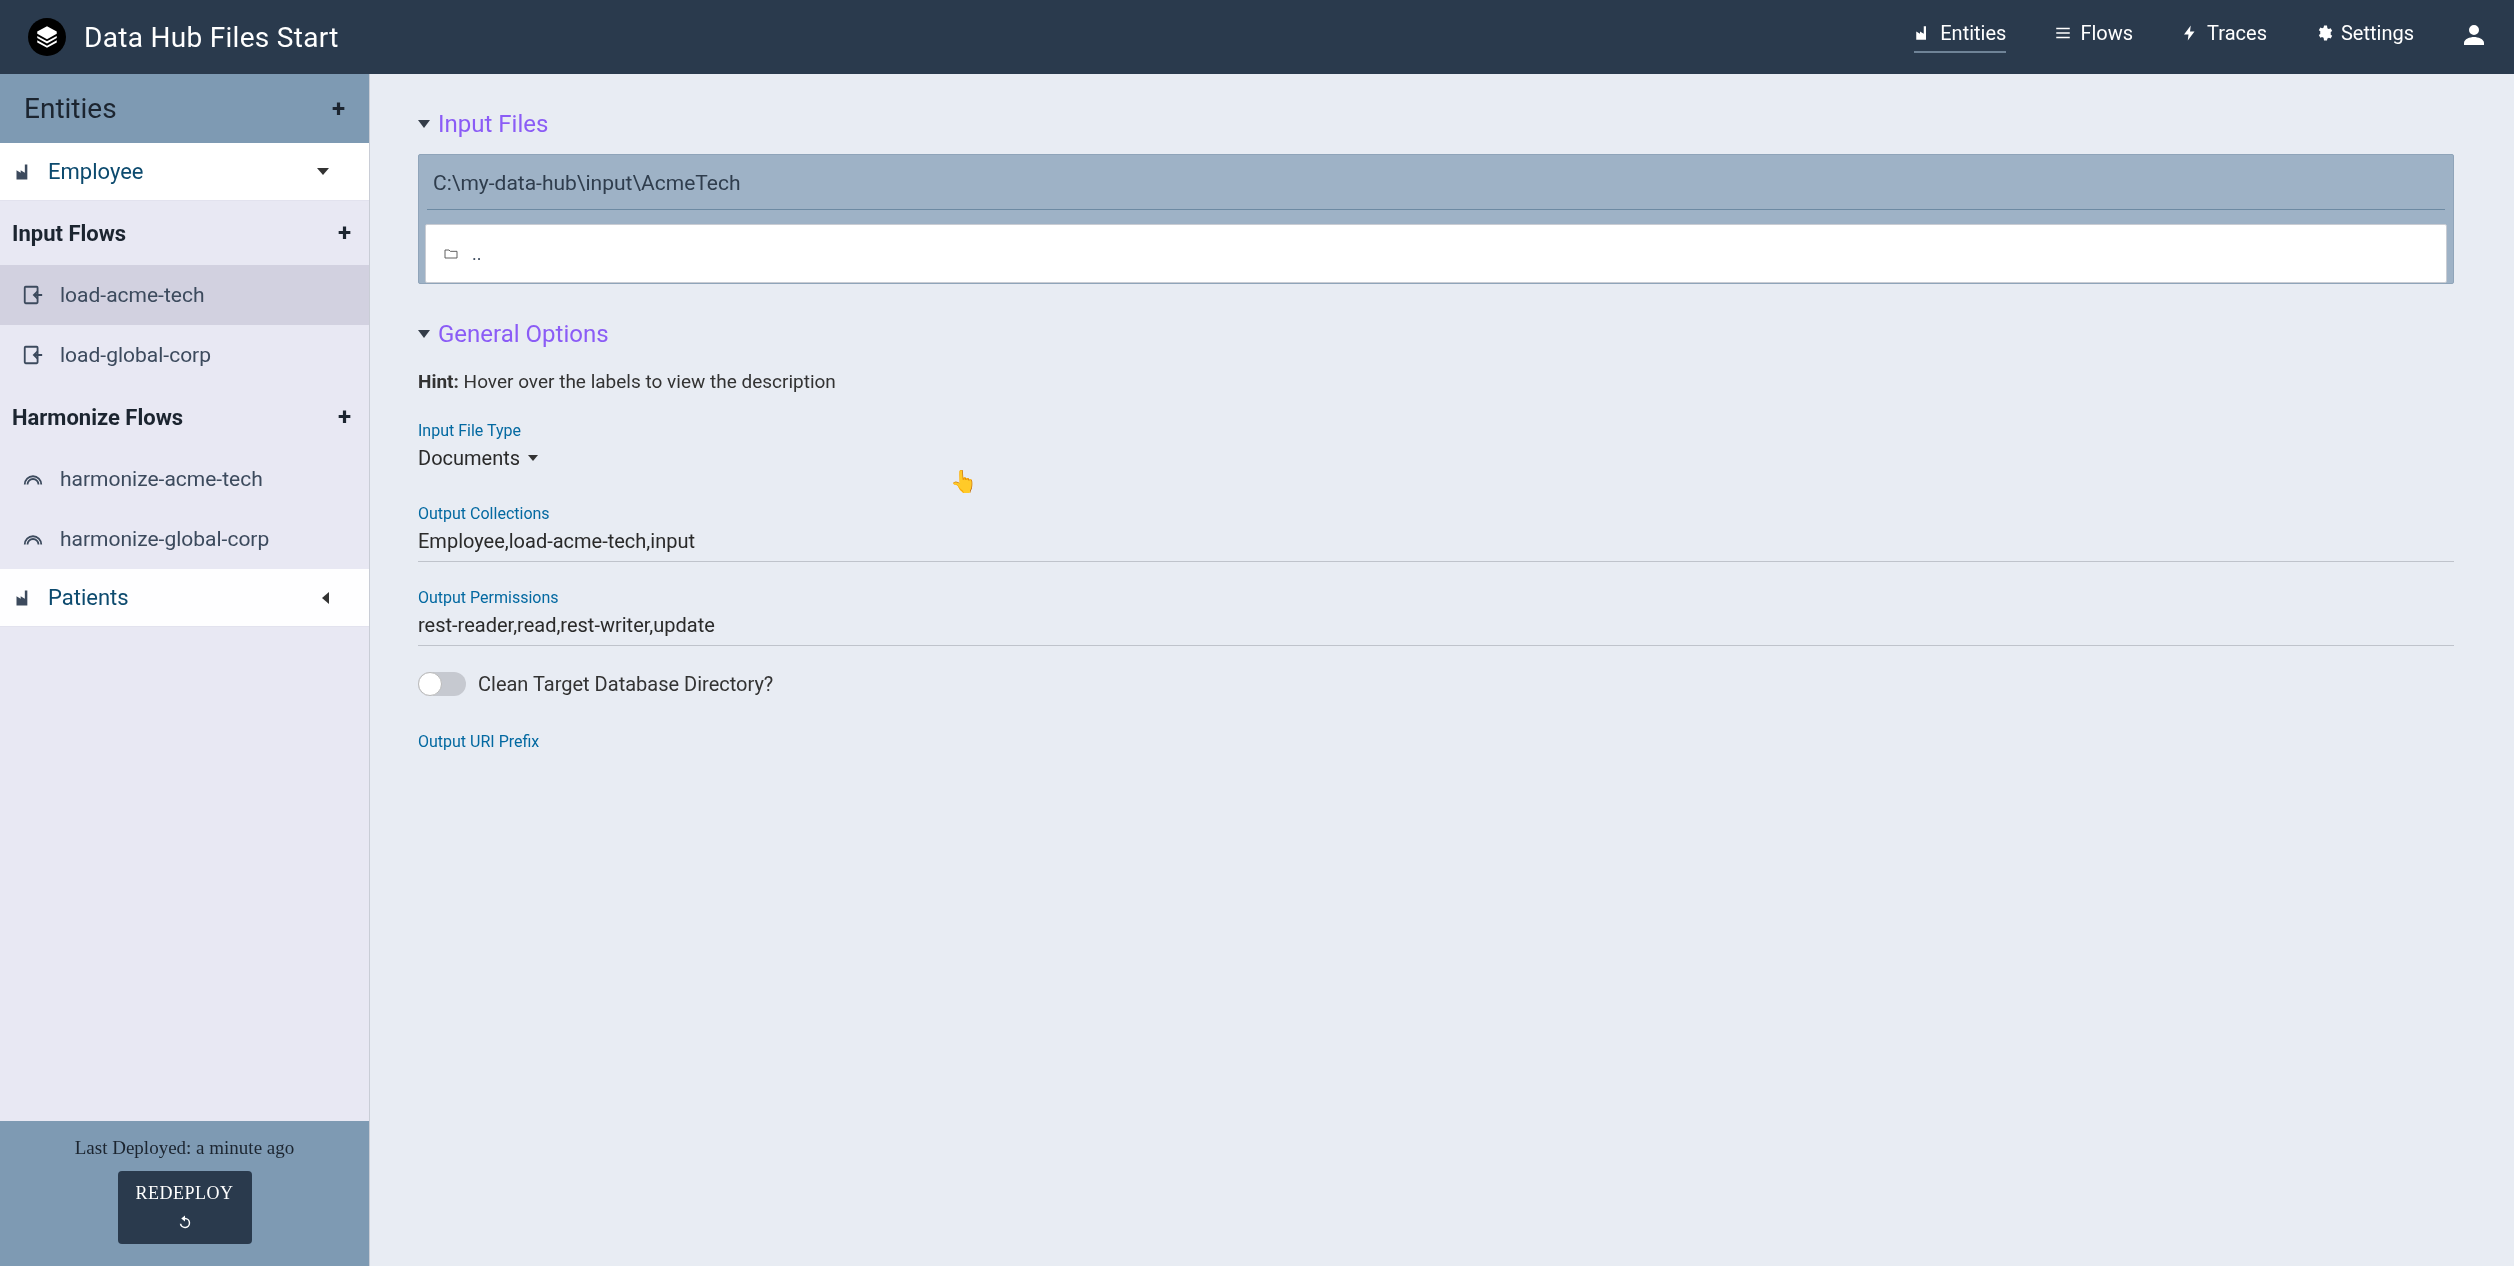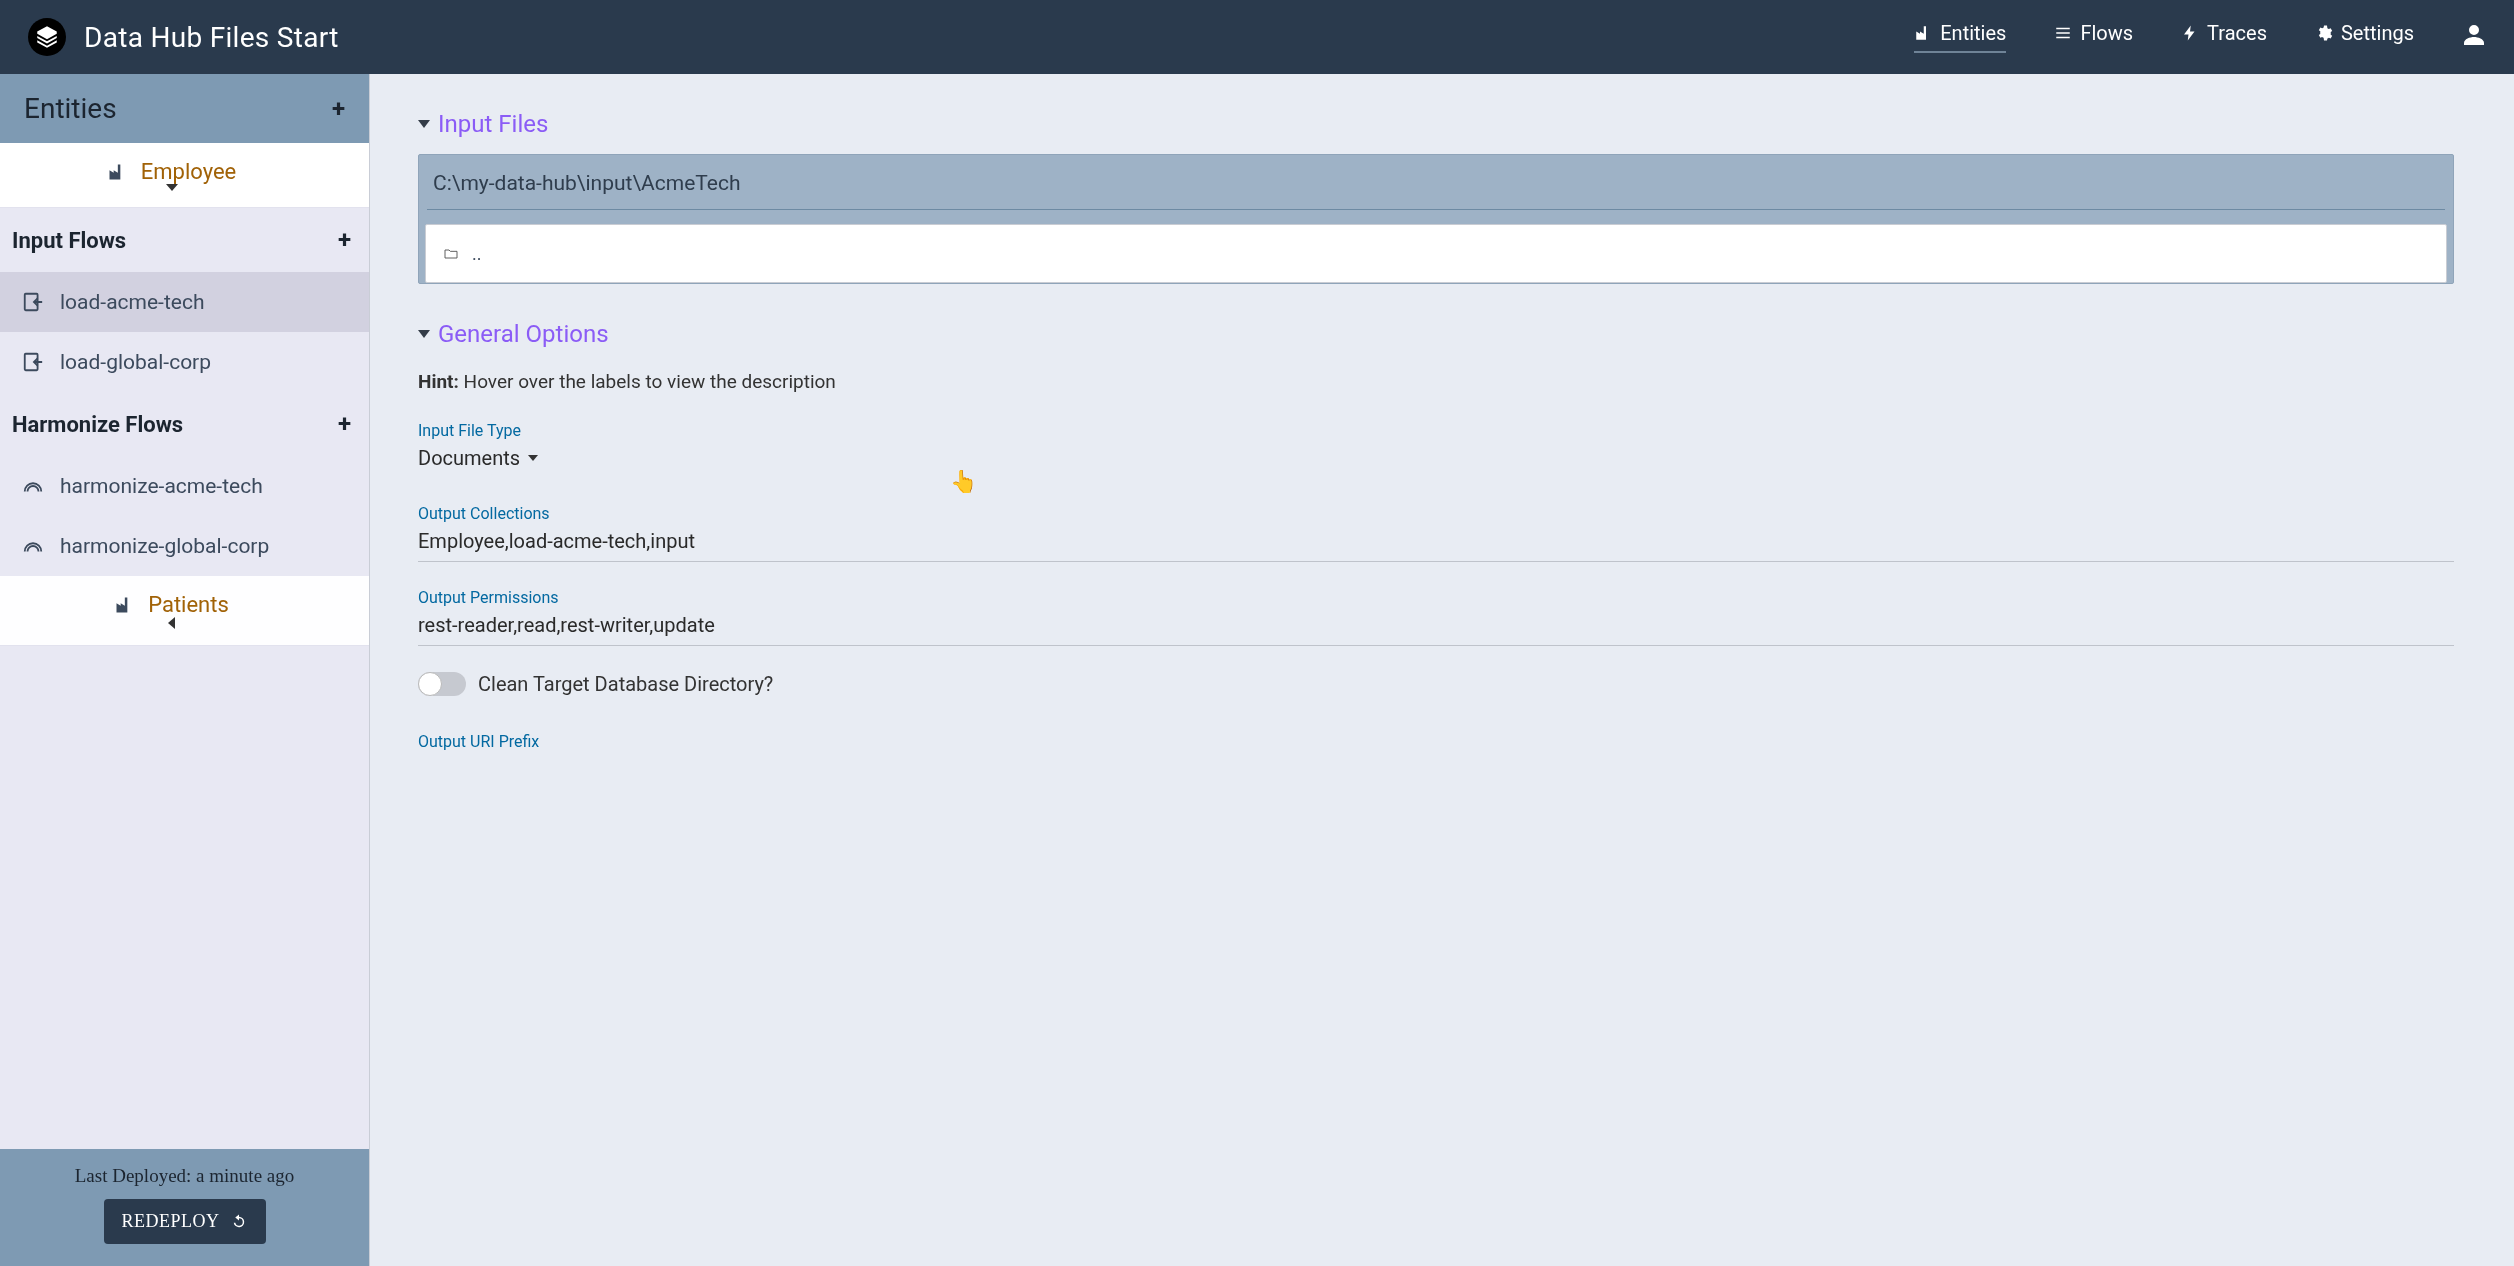--- a/index.html
+++ b/index.html
@@ -53,27 +53,26 @@
   .side-header {
     background: #7e9ab3;
     color: #1c2530;
     font-size: 28px;
     padding: 18px 24px;
     display: flex; align-items: center; justify-content: space-between;
   }
   .plus-icon { font-size: 24px; font-weight: 700; cursor: pointer; }
   .side-entity, .side-entity2 {
     background: #fff;
-    color: #a16207;
+    color: #0c4a6e;
     font-size: 22px;
     padding: 16px 40px 16px 14px;
     display: flex; align-items: center; justify-content: space-between;
     cursor: pointer;
     border-bottom: 1px solid #e2e2ee;
-    flex-direction: column;
   }
   .side-entity .left, .side-entity2 .left { display: flex; align-items: center; gap: 14px; }
   .side-entity svg, .side-entity2 svg { width: 20px; height: 20px; fill: #3c4a5d; }
   .caret-down, .caret-left {
     width: 0; height: 0; display: inline-block;
   }
   .caret-down {
     border-left: 6px solid transparent;
     border-right: 6px solid transparent;
     border-top: 7px solid #333;
@@ -113,20 +112,21 @@
   .side-footer .deployed {
     font-size: 19px; color: #1c2530; margin-bottom: 12px;
   }
   .redeploy-btn {
     background: #2a3a4d; color: #fff;
     padding: 12px 18px;
     font-size: 18px; letter-spacing: .5px;
     border-radius: 4px;
     display: inline-flex; align-items: center; gap: 10px;
     cursor: pointer;
+    flex-direction: column;
   }
   .redeploy-btn svg { width: 18px; height: 18px; fill: #fff; }
 
   
   .main {
     flex: 1;
     overflow-y: auto;
     padding: 0 60px 40px 48px;
     position: relative;
   }

